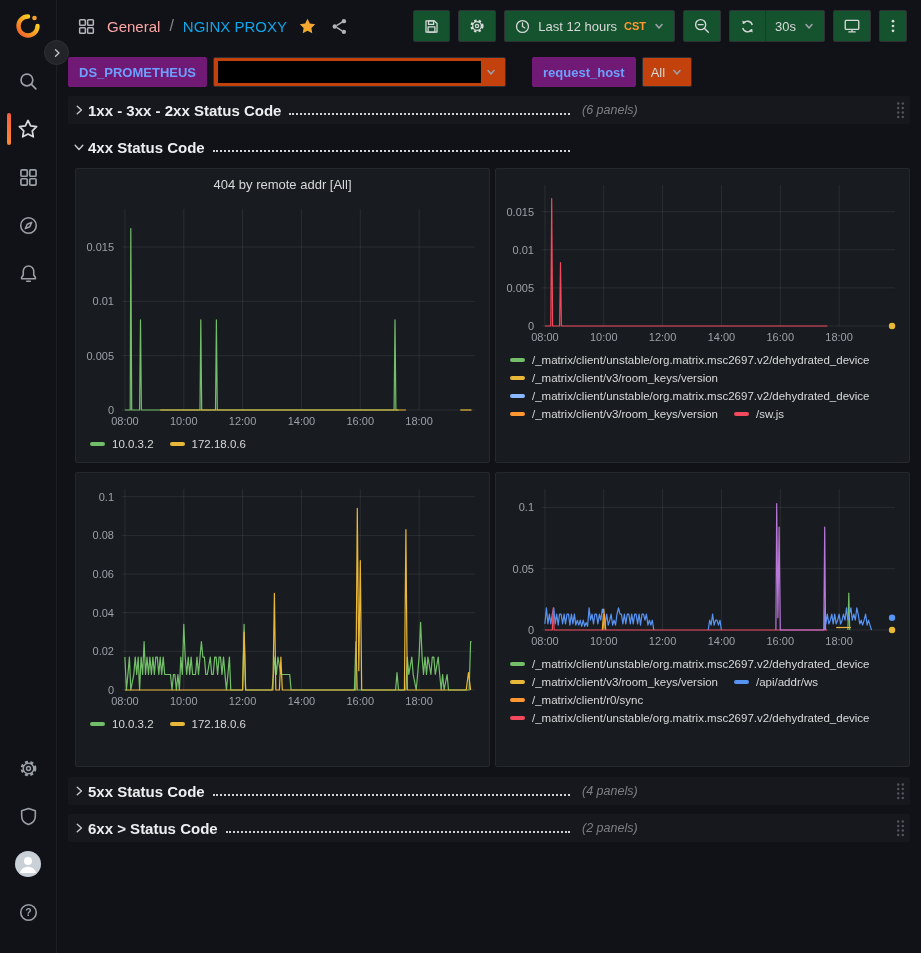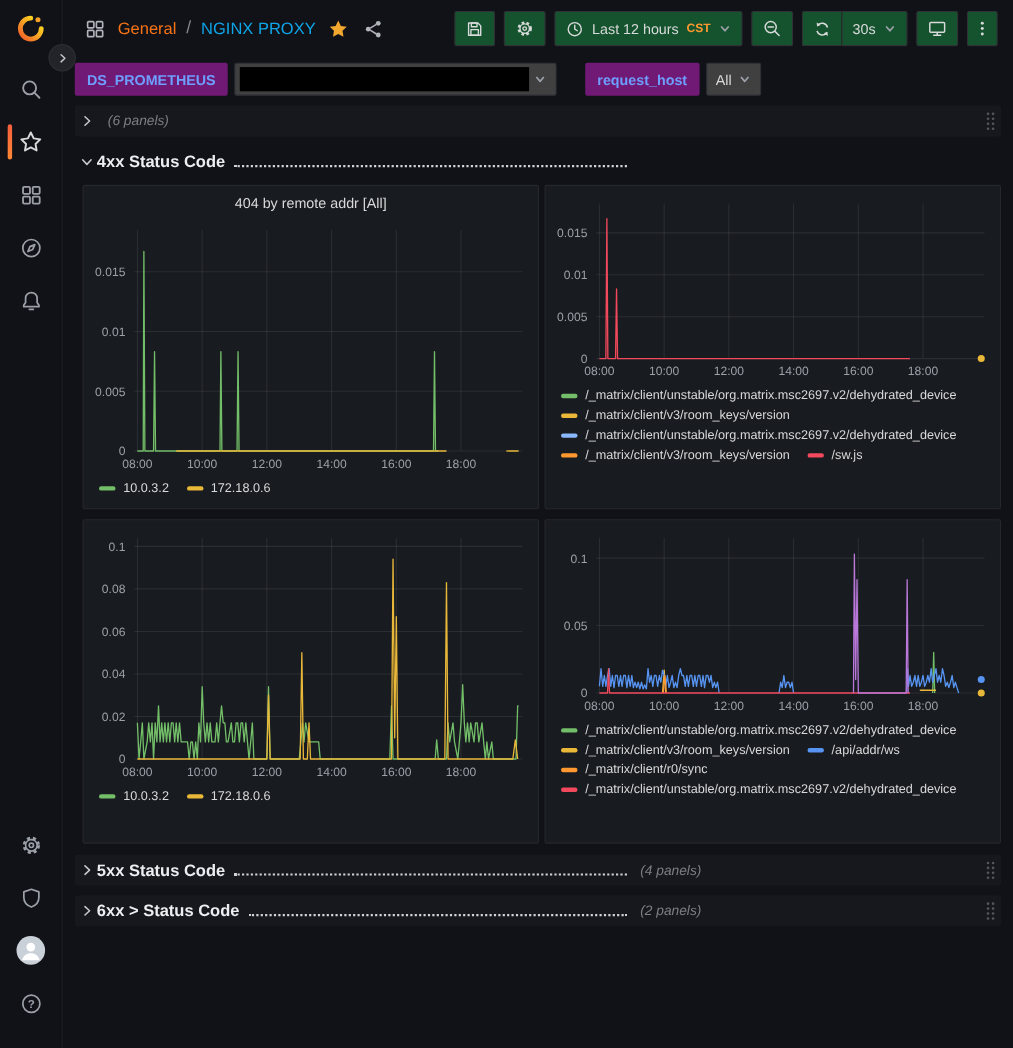--- a/index.html
+++ b/index.html
@@ -35,21 +35,21 @@
   .active-bar {
     position:absolute; left:7px; top:1px; width:4px; height:32px; border-radius:2px;
     background:linear-gradient(180deg,#f55f3e,#ff8833);
   }
   .avatar-circle { width:26px; height:26px; border-radius:50%; background:#c9d0d8; display:flex; align-items:center; justify-content:center; overflow:hidden; }
   
   .main { flex:1; display:flex; flex-direction:column; min-width:0; }
   .hdr { height:52px; flex:0 0 52px; display:flex; align-items:center; padding:0 14px 0 18px; }
   .crumb { display:flex; align-items:center; gap:9px; color:#d8d9da; }
   .crumb .sep { color:#85878c; font-size:16px; }
-  .crumb-section { font-size:15px; color:#f97316; cursor:pointer; background:none; border:none; font-family:inherit; padding:0; }
+  .crumb-section { font-size:15px; color:#fca5a5; cursor:pointer; background:none; border:none; font-family:inherit; padding:0; }
   .crumb-title { font-size:15px; color:#0ea5e9; }
   .icon-btn { background:none; border:none; padding:2px; cursor:pointer; color:#b0b4bb; display:flex; align-items:center; }
   .toolbar { margin-left:auto; display:flex; align-items:center; gap:8px; }
   .tbtn {
     height:32px; display:flex; align-items:center; gap:7px; padding:0 9px;
     background:#14532d; border:1px solid #2f3137; border-radius:2px;
     color:#d8d9da; font-size:13px; cursor:pointer; font-family:inherit; white-space:nowrap;
   }
   .tz { color:#ff9830; font-size:11px; font-weight:700; }
   .tgroup { display:flex; align-items:flex-start; }
@@ -57,21 +57,21 @@
   .tgroup .tbtn:last-child { border-radius:0 2px 2px 0; }
   .kebab { padding:0 5px; }
   
   .submenu { height:40px; flex:0 0 40px; display:flex; align-items:center; padding:0 11px; gap:6px; }
   .var-label {
     height:30px; display:flex; align-items:center; padding:0 11px;
     background:#701a75; border-radius:2px; color:#6e9fff; font-size:13px; font-weight:600;
   }
   .var-select {
     height:30px; display:flex; align-items:center; gap:6px; padding:0 8px;
-    background:#404040; border:1px solid #2e3036; border-radius:2px; cursor:pointer;
+    background:#c2410c; border:1px solid #2e3036; border-radius:2px; cursor:pointer;
     color:#d8d9da; font-size:13px; position:relative;
   }
   .ds-select { width:293px; justify-content:flex-end; }
   .redact { position:absolute; left:4px; top:3px; bottom:3px; right:24px; background:#000; }
   .gap-lg { width:14px; }
   
   .dash { flex:1; padding:4px 11px 0; overflow:hidden; }
   .row-head { display:flex; align-items:center; height:28px; padding:0 4px; cursor:pointer; border-radius:2px; }
   .row-head.collapsed { background:#17181d; }
   .row-head.expanded { margin-top:10px; height:26px; }
@@ -299,20 +299,24 @@
     </div>
   </div>
 
   <div class="dash">
 
     <div class="row-head collapsed">
       <span class="row-chev">
         <svg width="14" height="14" viewBox="0 0 20 20">
             <polyline points="7.5 4.5 13.5 10 7.5 15.5" fill="none" stroke="currentColor" stroke-width="2" stroke-linecap="round" stroke-linejoin="round"></polyline>
           </svg>
+      </span>
+      <span class="row-titlewrap">
+        <span class="row-title">1xx - 3xx - 2xx Status Code</span>
+        <span class="row-lead"></span>
       </span>
       <span class="row-count">(6 panels)</span>
       <span class="row-drag">
         <svg width="11" height="18" viewBox="0 0 11 18" fill="currentColor">
             <circle cx="3.2" cy="2.5" r="1.2"></circle>
             <circle cx="7.8" cy="2.5" r="1.2"></circle>
             <circle cx="3.2" cy="7" r="1.2"></circle>
             <circle cx="7.8" cy="7" r="1.2"></circle>
             <circle cx="3.2" cy="11.5" r="1.2"></circle>
             <circle cx="7.8" cy="11.5" r="1.2"></circle>

